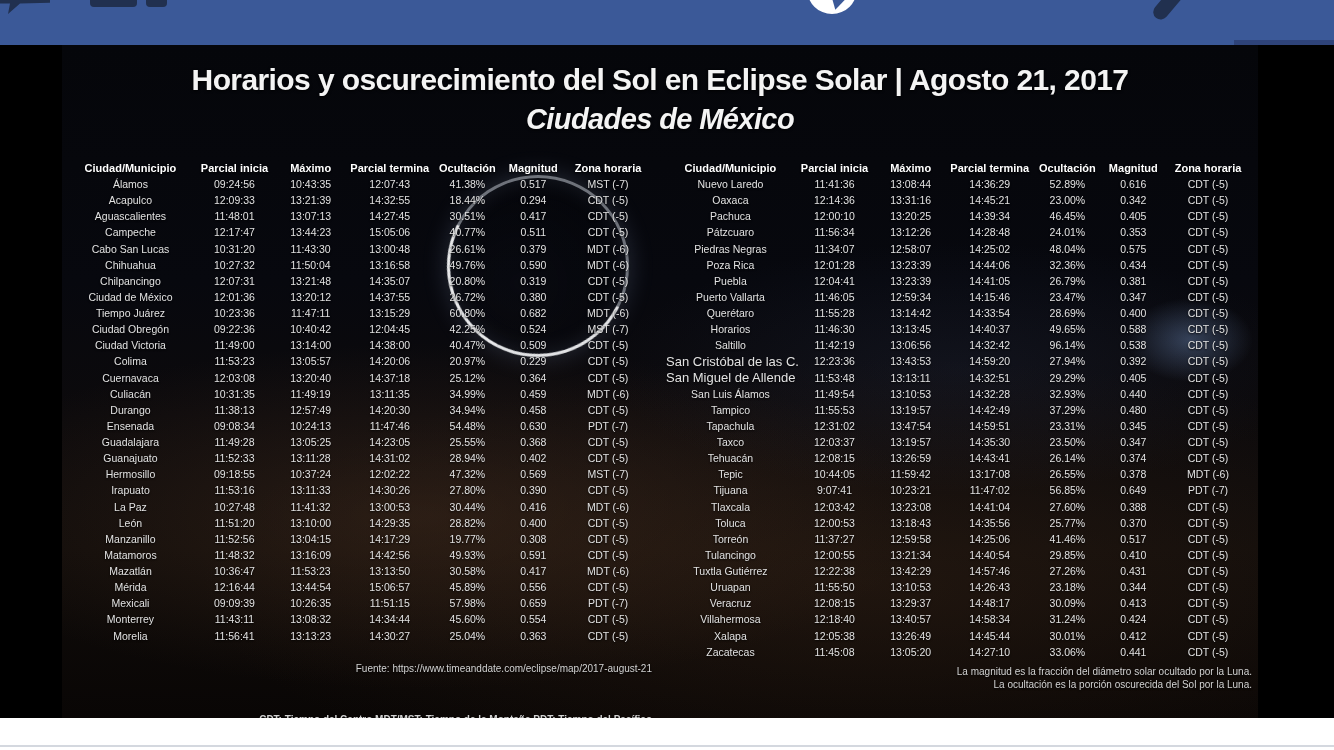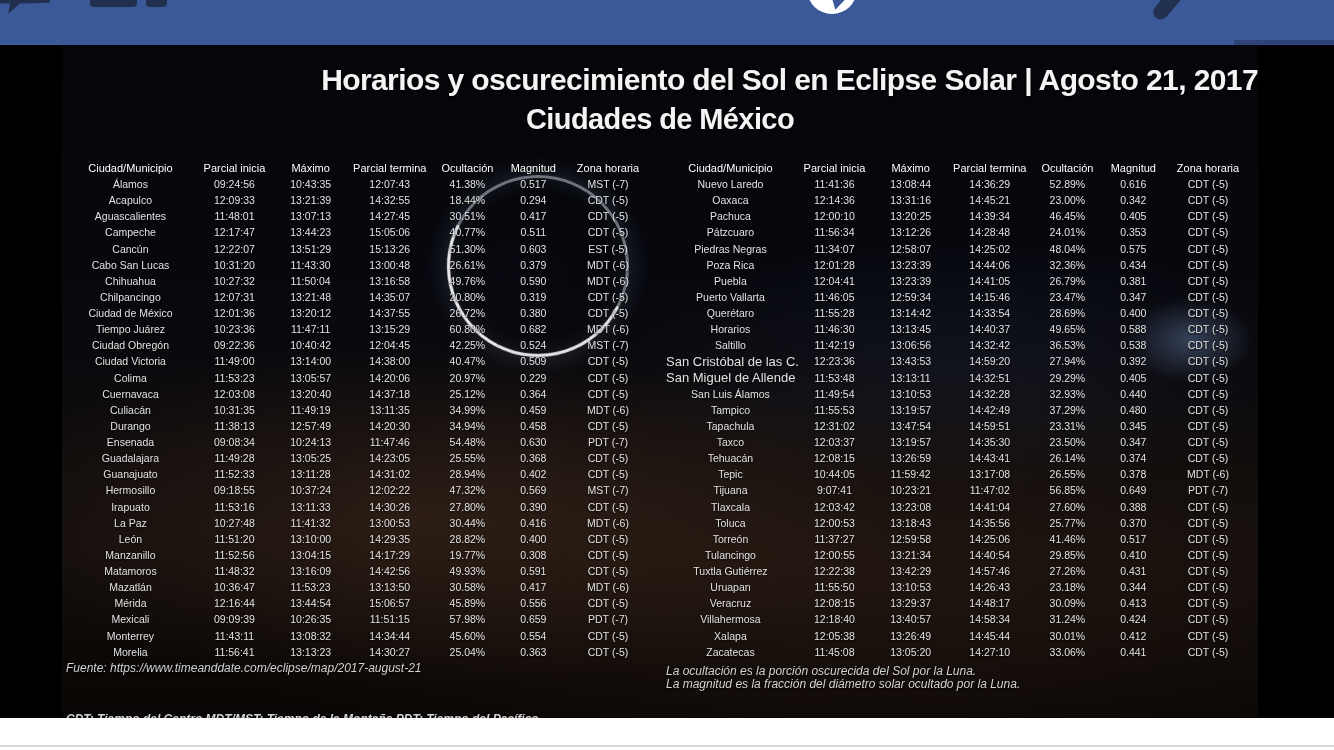--- a/index.html
+++ b/index.html
@@ -30,36 +30,36 @@
       radial-gradient(700px 240px at 30% 70%, rgba(95,62,40,0.32), rgba(95,62,40,0) 72%),
       radial-gradient(900px 300px at 68% 80%, rgba(72,46,28,0.30), rgba(72,46,28,0) 75%),
       linear-gradient(180deg,#05060a 0%,#07080e 35%,#0c0a0c 55%,#100c0a 75%,#090605 100%);}
   .eclipse-ring{position:absolute;left:385px;top:130px;width:176px;height:176px;border-radius:50%;
     border:3px solid rgba(215,224,236,0.50);
     background:radial-gradient(circle at 40% 60%, rgba(25,28,40,0.10), rgba(4,5,9,0.55) 75%);
     box-shadow:0 0 26px rgba(170,190,230,0.20), inset 0 0 22px rgba(180,200,240,0.12);}
   .eclipse-ring::after{content:"";position:absolute;inset:-3px;border-radius:50%;
     border:3px solid transparent;border-left-color:rgba(255,255,255,0.85);
     border-bottom-color:rgba(255,255,255,0.80);transform:rotate(-18deg);filter:blur(0.6px);}
-  .poster-title{position:absolute;left:0;top:18px;width:100%;text-align:right;color:#f4f4f4;
+  .poster-title{position:absolute;left:0;top:18px;width:100%;text-align:center;color:#f4f4f4;
     font-weight:700;font-size:30px;letter-spacing:-0.6px;text-shadow:0 1px 3px rgba(0,0,0,0.9);}
   .poster-subtitle{position:absolute;left:0;top:58px;width:100%;text-align:center;color:#f4f4f4;
-    font-weight:700;font-size:29px;letter-spacing:-0.6px;text-shadow:0 1px 3px rgba(0,0,0,0.9);}
+    font-weight:700;font-size:29px;letter-spacing:-0.6px;text-shadow:0 1px 3px rgba(0,0,0,0.9);font-style:italic;}
   .half{position:absolute;top:114px;width:586px;}
   .half-left{left:4px;}
   .half-right{left:604px;}
   .row{display:grid;grid-template-columns:22% 13.5% 12.5% 14.5% 12% 10.5% 15%;
     height:16.13px;align-items:center;}
   .cell{text-align:center;font-size:10.5px;color:#e2e2e2;white-space:nowrap;
     text-shadow:0 1px 2px rgba(0,0,0,0.85);}
   .thead{height:17px;}
-  .hcell{font-weight:400;color:#ffffff;font-size:11px;}
+  .hcell{font-weight:700;color:#ffffff;font-size:11px;}
   .cell.tight{font-size:13px;}
-  .poster-footer{position:absolute;width:586px;text-align:left;font-style:italic;
-    color:#d2d2d2;font-size:12px;line-height:13px;text-shadow:0 1px 2px rgba(0,0,0,0.85);}
+  .poster-footer{position:absolute;width:586px;text-align:right;
+    color:#d2d2d2;font-size:10px;line-height:13px;text-shadow:0 1px 2px rgba(0,0,0,0.85);}
   .footer-left{left:4px;top:617px;}
   .footer-right{left:604px;top:620px;}
   .poster-footer .b{font-weight:700;margin-top:38px;}
   
   .page-bottom{position:absolute;left:0;top:718px;width:1334px;height:32px;background:#ffffff;}
   .page-divider{position:absolute;left:0;top:27px;width:1334px;height:2px;background:#d4d8df;}
 </style>
 </head>
 <body>
 
@@ -123,29 +123,20 @@
         <div class="row">
           <div class="cell">Campeche</div>
           <div class="cell">12:17:47</div>
           <div class="cell">13:44:23</div>
           <div class="cell">15:05:06</div>
           <div class="cell">40.77%</div>
           <div class="cell">0.511</div>
           <div class="cell">CDT (-5)</div>
         </div>
         <div class="row">
-          <div class="cell">Cancún</div>
-          <div class="cell">12:22:07</div>
-          <div class="cell">13:51:29</div>
-          <div class="cell">15:13:26</div>
-          <div class="cell">51.30%</div>
-          <div class="cell">0.603</div>
-          <div class="cell">EST (-5)</div>
-        </div>
-        <div class="row">
           <div class="cell">Cabo San Lucas</div>
           <div class="cell">10:31:20</div>
           <div class="cell">11:43:30</div>
           <div class="cell">13:00:48</div>
           <div class="cell">26.61%</div>
           <div class="cell">0.379</div>
           <div class="cell">MDT (-6)</div>
         </div>
         <div class="row">
           <div class="cell">Chihuahua</div>
@@ -462,21 +453,21 @@
           <div class="cell">14:40:37</div>
           <div class="cell">49.65%</div>
           <div class="cell">0.588</div>
           <div class="cell">CDT (-5)</div>
         </div>
         <div class="row">
           <div class="cell">Saltillo</div>
           <div class="cell">11:42:19</div>
           <div class="cell">13:06:56</div>
           <div class="cell">14:32:42</div>
-          <div class="cell">36.53%</div>
+          <div class="cell">96.14%</div>
           <div class="cell">0.538</div>
           <div class="cell">CDT (-5)</div>
         </div>
         <div class="row">
           <div class="cell tight">San Cristóbal de las C.</div>
           <div class="cell">12:23:36</div>
           <div class="cell">13:43:53</div>
           <div class="cell">14:59:20</div>
           <div class="cell">27.94%</div>
           <div class="cell">0.392</div>
@@ -644,21 +635,21 @@
           <div class="cell">0.441</div>
           <div class="cell">CDT (-5)</div>
         </div>
       </div>
 
     <div class="poster-footer footer-left">
       <div>Fuente: https://www.timeanddate.com/eclipse/map/2017-august-21</div>
       <div class="b">CDT: Tiempo del Centro    MDT/MST: Tiempo de la Montaña    PDT: Tiempo del Pacífico</div>
     </div>
     <div class="poster-footer footer-right">
+      <div>La magnitud es la fracción del diámetro solar ocultado por la Luna.</div>
       <div>La ocultación es la porción oscurecida del Sol por la Luna.</div>
-      <div>La magnitud es la fracción del diámetro solar ocultado por la Luna.</div>
     </div>
   </div>
 </div>
 
 <div class="page-bottom">
   <div class="page-divider"></div>
 </div>
 
 </body></html>

